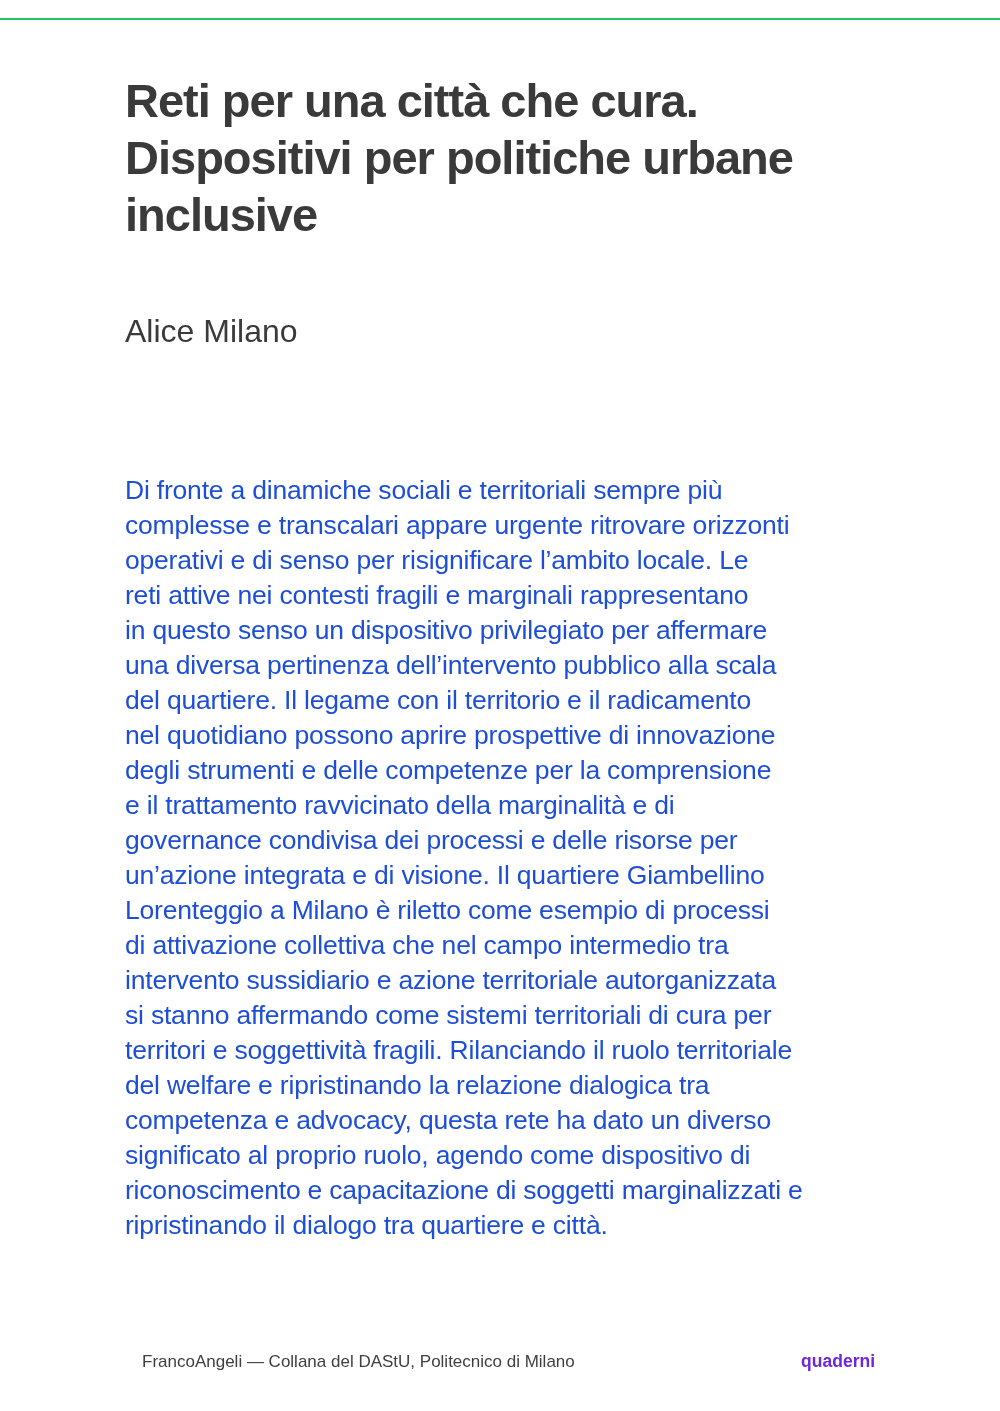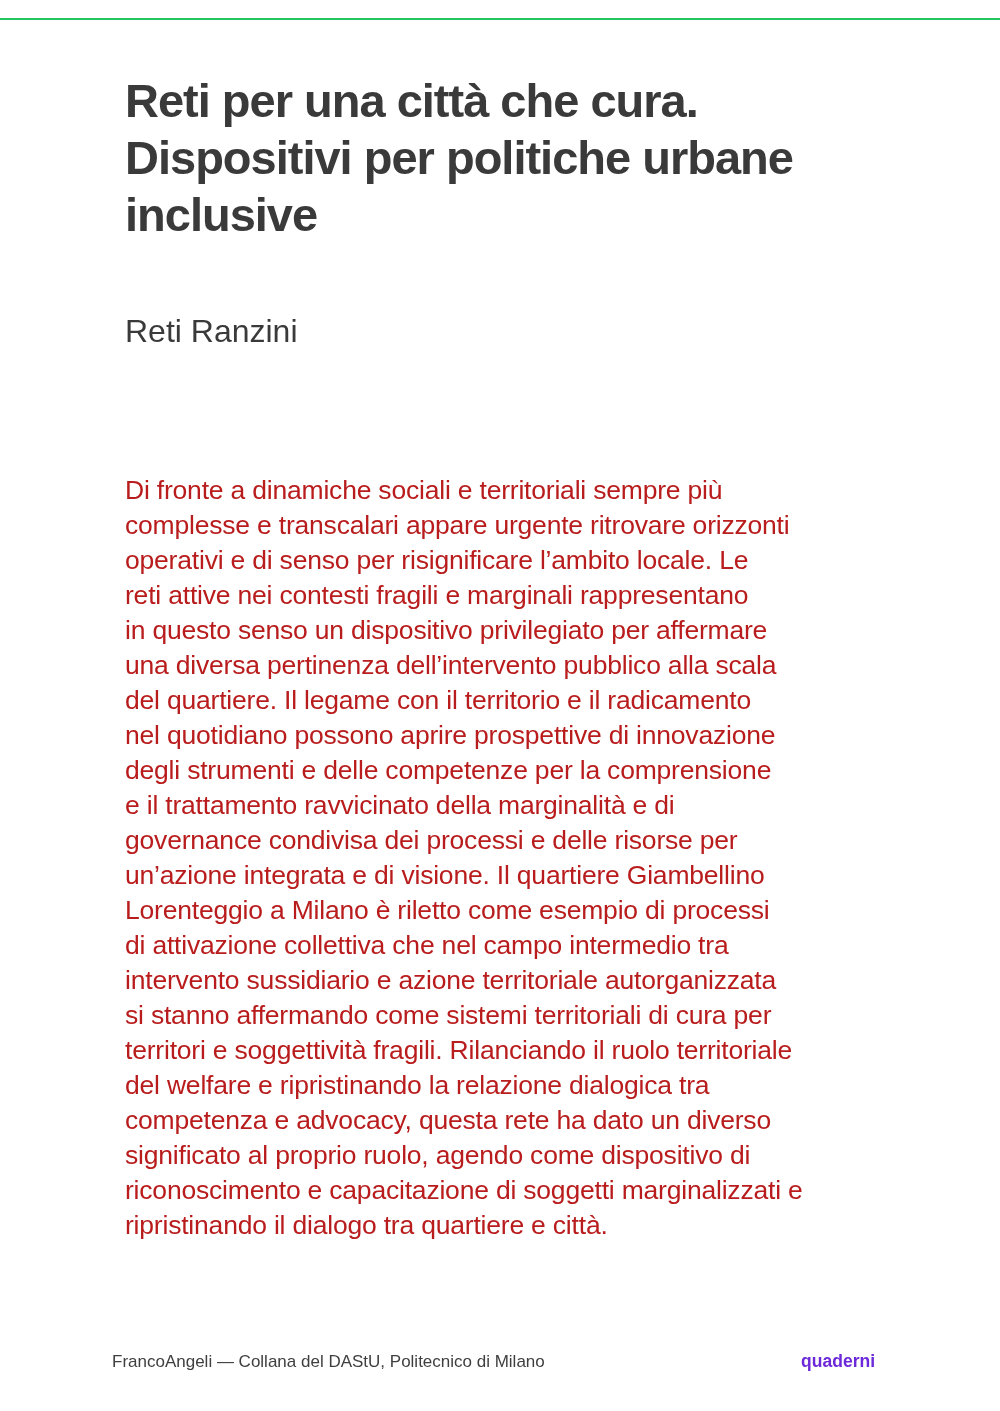--- a/index.html
+++ b/index.html
@@ -45,26 +45,26 @@
     color: #3a3a3a;
     white-space: pre;
   }
   .abstract {
     margin: 0;
     margin-top: 122px;
     font-size: 26.5px;
     font-weight: 400;
     line-height: 35px;
     letter-spacing: -0.2px;
-    color: #b91c1c;
+    color: #1d4ed8;
     white-space: pre;
   }
   .footer {
     position: absolute;
-    left: 112px;
+    left: 142px;
     right: 125px;
     bottom: 57px;
     display: flex;
     justify-content: space-between;
     align-items: center;
   }
   .imprint {
     font-size: 17px;
     font-weight: 400;
     color: #3f3f3f;
@@ -78,21 +78,21 @@
   }
 </style>
 </head>
 <body>
 
 <div class="page">
   <div class="content">
     <h1 class="title">Reti per una città che cura.
 Dispositivi per politiche urbane
 inclusive</h1>
-    <div class="author">Reti Ranzini</div>
+    <div class="author">Alice Milano</div>
     <div class="abstract">Di fronte a dinamiche sociali e territoriali sempre più
 complesse e transcalari appare urgente ritrovare orizzonti
 operativi e di senso per risignificare l’ambito locale. Le
 reti attive nei contesti fragili e marginali rappresentano
 in questo senso un dispositivo privilegiato per affermare
 una diversa pertinenza dell’intervento pubblico alla scala
 del quartiere. Il legame con il territorio e il radicamento
 nel quotidiano possono aprire prospettive di innovazione
 degli strumenti e delle competenze per la comprensione
 e il trattamento ravvicinato della marginalità e di

